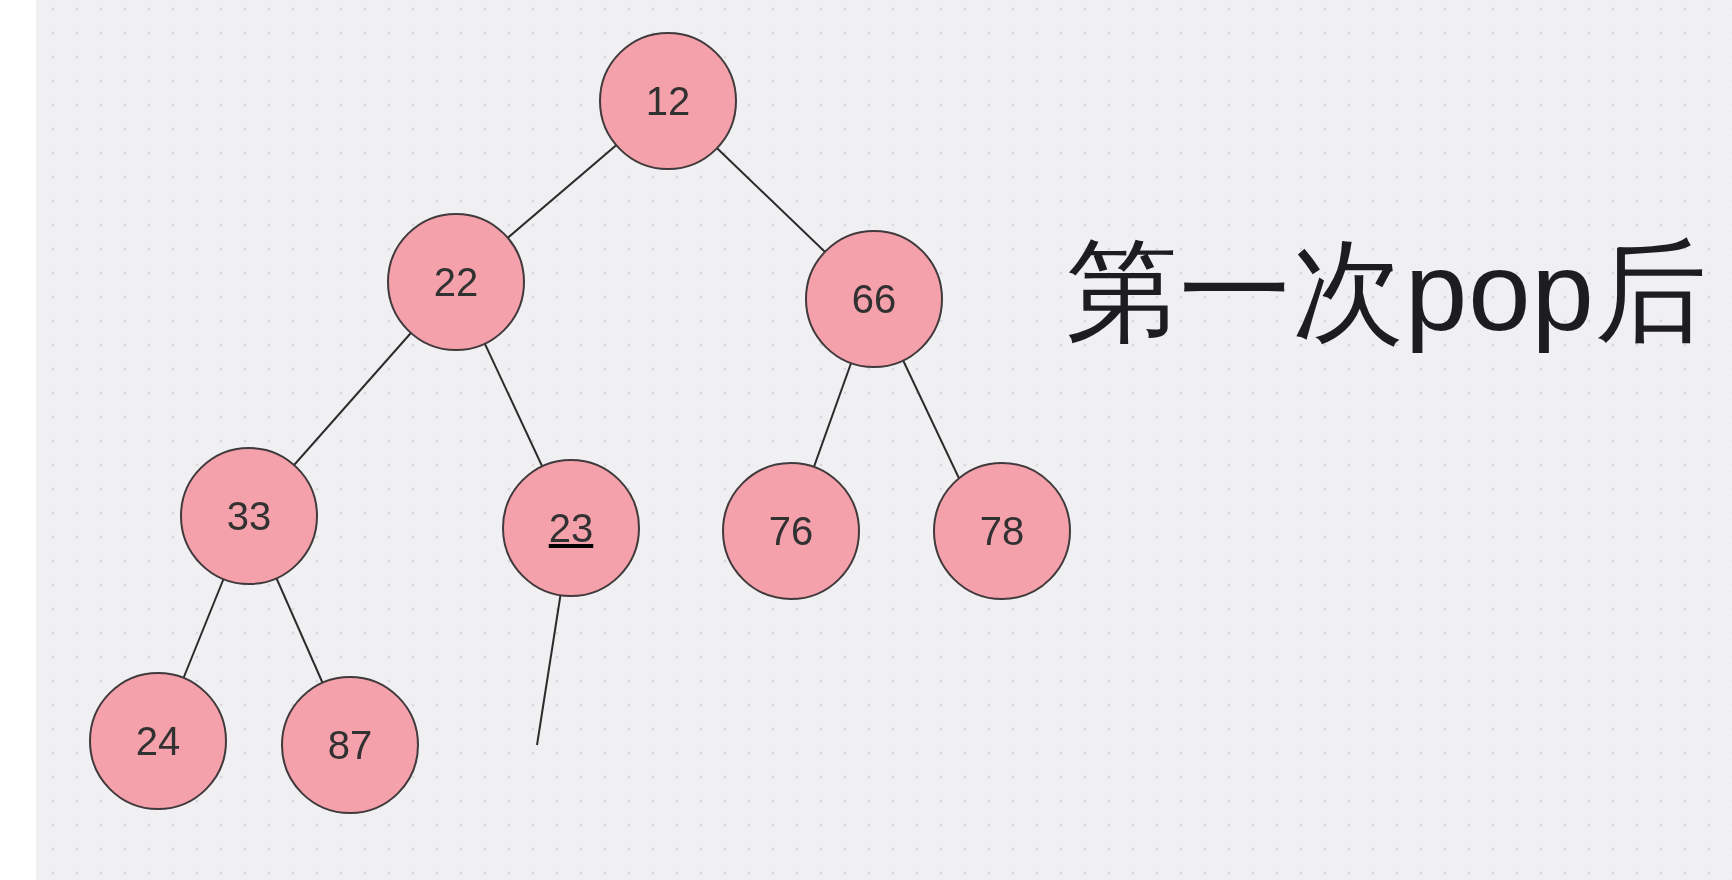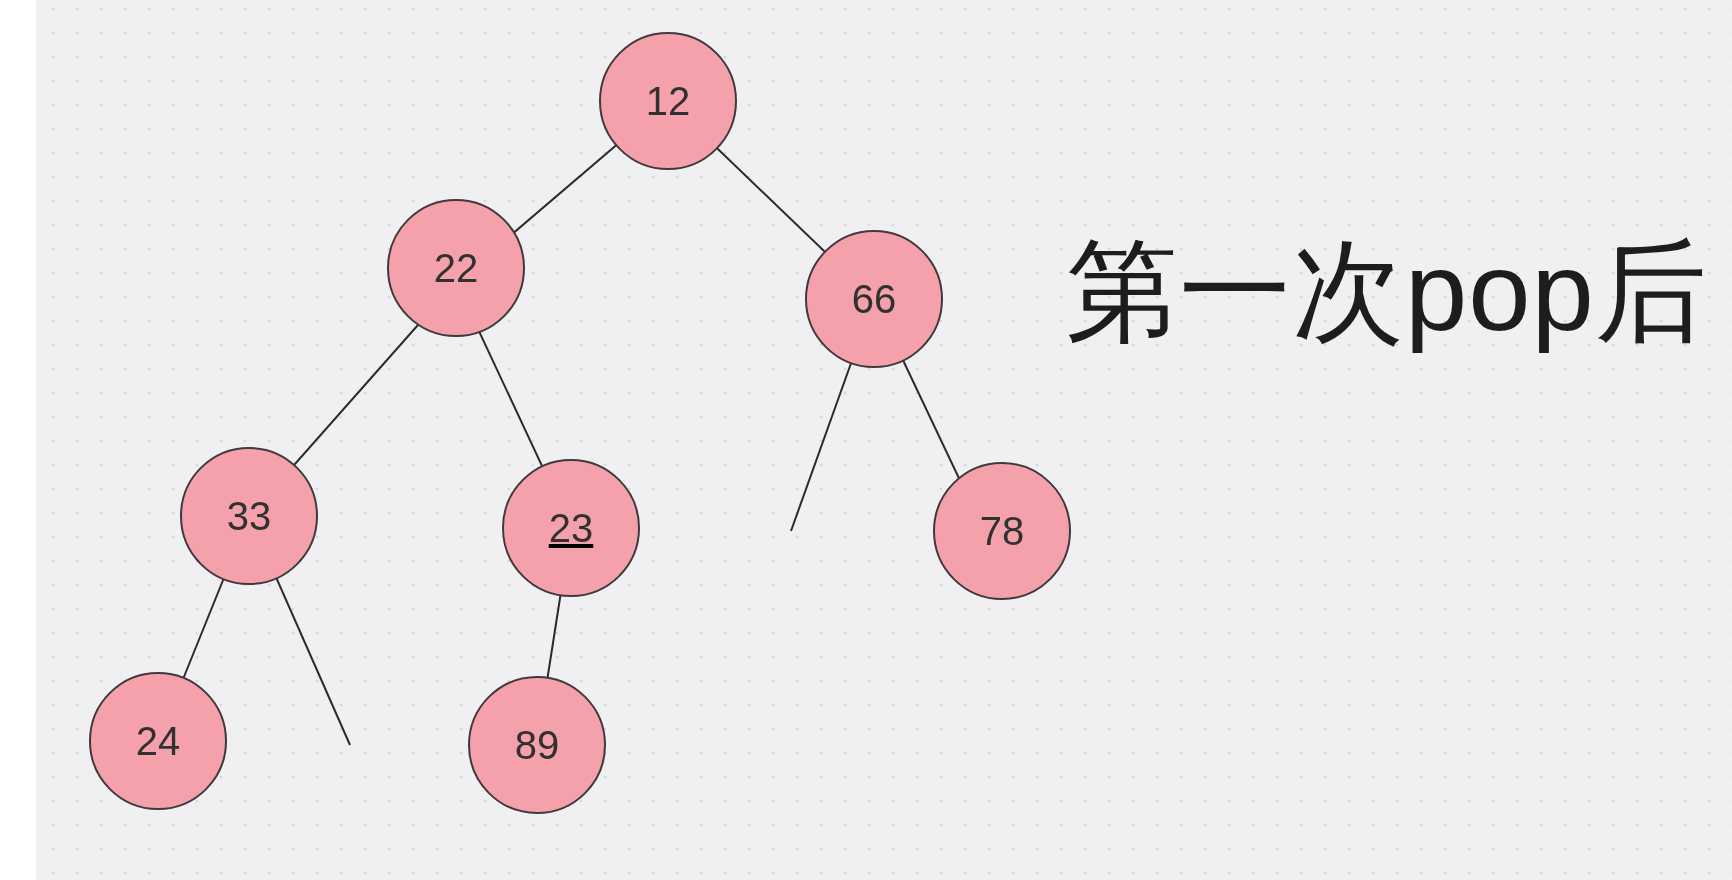--- a/index.html
+++ b/index.html
@@ -76,37 +76,40 @@
     <line x1="838" y1="299" x2="755" y2="531"></line>
     <line x1="838" y1="299" x2="948" y2="531"></line>
     <line x1="213" y1="516" x2="122" y2="741"></line>
     <line x1="213" y1="516" x2="314" y2="745"></line>
     <line x1="535" y1="528" x2="501" y2="745"></line>
   </svg>
 
   <div class="node" style="left:563px; top:32px;">
     <span>12</span>
   </div>
-  <div class="node" style="left:351px; top:199px;">
+  <div class="node" style="left:351px; top:213px;">
     <span>22</span>
   </div>
   <div class="node" style="left:769px; top:230px;">
     <span>66</span>
   </div>
   <div class="node" style="left:144px; top:447px;">
     <span>33</span>
   </div>
   <div class="node" style="left:466px; top:459px;text-decoration:underline;">
     <span>23</span>
   </div>
+  <div class="node" style="left:686px; top:462px;">
+    <span>76</span>
+  </div>
   <div class="node" style="left:897px; top:462px;">
     <span>78</span>
   </div>
   <div class="node" style="left:53px; top:672px;">
     <span>24</span>
   </div>
-  <div class="node" style="left:432px; top:676px;">
-    <span>89</span>
+  <div class="node" style="left:245px; top:676px;">
+    <span>87</span>
   </div>
 
   <div class="caption">第一次pop后</div>
 
 </div>
 
 </body></html>

